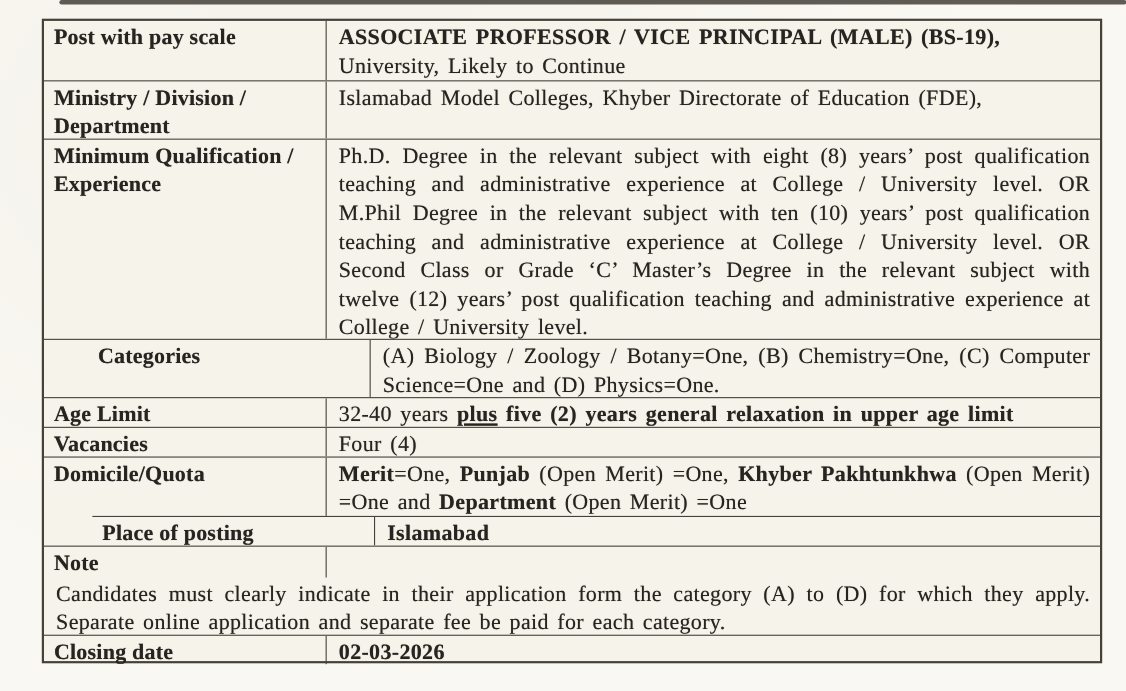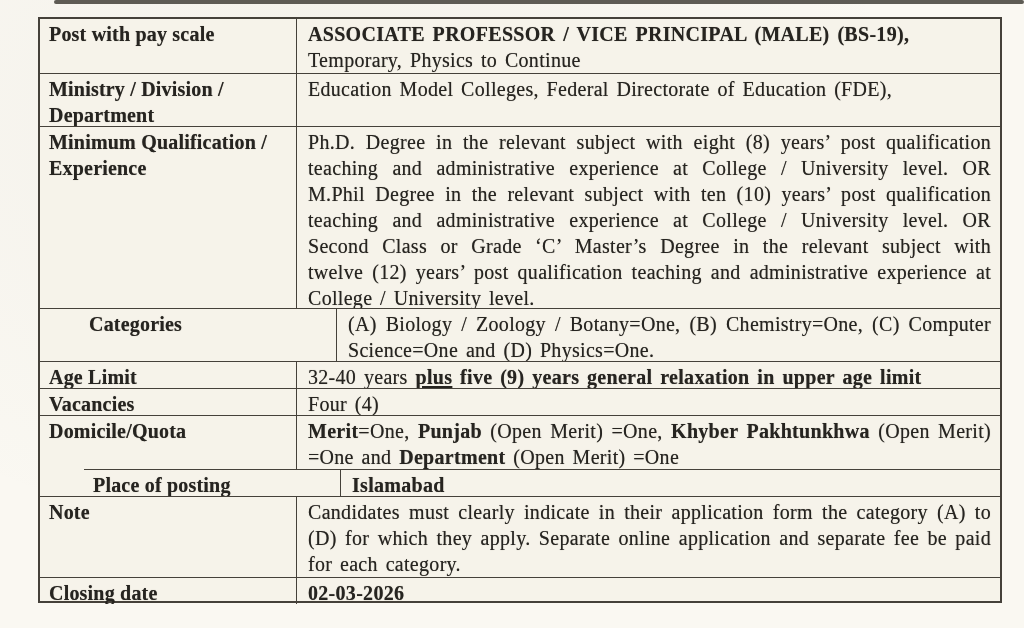--- a/index.html
+++ b/index.html
@@ -64,51 +64,51 @@
   .value-cell .u{text-decoration:underline;text-underline-offset:2px;}
 </style>
 </head>
 <body>
 
 <div class="page">
   <div class="scan-smudge"></div>
   <div class="job-table">
       <div class="row" style="height: 54px;">
         <div class="cell label-cell"><span>Post with pay scale</span></div>
-        <div class="cell value-cell"><span class="b">ASSOCIATE PROFESSOR / VICE PRINCIPAL (MALE) (BS-19),</span><br><span class="">Temporary, Physics to Continue</span></div>
+        <div class="cell value-cell"><span class="b">ASSOCIATE PROFESSOR / VICE PRINCIPAL (MALE) (BS-19),</span><br><span class="">University, Likely to Continue</span></div>
       </div>
       <div class="row" style="height: 53px;">
         <div class="cell label-cell"><span>Ministry / Division / Department</span></div>
-        <div class="cell value-cell"><span class="">Education Model Colleges, Federal Directorate of Education (FDE),</span><br></div>
+        <div class="cell value-cell"><span class="">Islamabad Model Colleges, Khyber Directorate of Education (FDE),</span><br></div>
       </div>
       <div class="row" style="height: 182px;">
         <div class="cell label-cell"><span>Minimum Qualification / Experience</span></div>
         <div class="cell value-cell"><span class="">Ph.D. Degree in the relevant subject with eight (8) years’ post qualification teaching and administrative experience at College / University level. OR M.Phil Degree in the relevant subject with ten (10) years’ post qualification teaching and administrative experience at College / University level. OR Second Class or Grade ‘C’ Master’s Degree in the relevant subject with twelve (12) years’ post qualification teaching and administrative experience at College / University level.</span></div>
       </div>
       <div class="row" style="height: 53px; padding-left: 40px;">
         <div class="cell label-cell"><span>Categories</span></div>
         <div class="cell value-cell"><span class="">(A) Biology / Zoology / Botany=One, (B) Chemistry=One, (C) Computer Science=One and (D) Physics=One.</span></div>
       </div>
       <div class="row" style="height: 27px;">
         <div class="cell label-cell"><span>Age Limit</span></div>
-        <div class="cell value-cell"><span class="">32-40 years </span><span class="b u">plus</span><span class="b"> five (9) years general relaxation in upper age limit</span></div>
+        <div class="cell value-cell"><span class="">32-40 years </span><span class="b u">plus</span><span class="b"> five (2) years general relaxation in upper age limit</span></div>
       </div>
       <div class="row" style="height: 27px;">
         <div class="cell label-cell"><span>Vacancies</span></div>
         <div class="cell value-cell"><span class="">Four (4)</span></div>
       </div>
       <div class="row" style="height: 54px;">
         <div class="cell label-cell"><span>Domicile/Quota</span></div>
         <div class="cell value-cell"><span class="b">Merit</span><span class="">=One, </span><span class="b">Punjab</span><span class=""> (Open Merit) =One, </span><span class="b">Khyber Pakhtunkhwa</span><span class=""> (Open Merit) =One and </span><span class="b">Department</span><span class=""> (Open Merit) =One</span></div>
       </div>
       <div class="row" style="height: 27px; margin-left: 44px;">
         <div class="cell label-cell"><span>Place of posting</span></div>
         <div class="cell value-cell"><span class="b">Islamabad</span></div>
       </div>
-      <div class="row" style="height: 81px;">
+      <div class="row" style="height: 81px; flex-direction: column;">
         <div class="cell label-cell"><span>Note</span></div>
         <div class="cell value-cell"><span class="">Candidates must clearly indicate in their application form the category (A) to (D) for which they apply. Separate online application and separate fee be paid for each category.</span></div>
       </div>
       <div class="row" style="height: 27px;">
         <div class="cell label-cell"><span>Closing date</span></div>
         <div class="cell value-cell"><span class="b">02-03-2026</span></div>
       </div>
     </div>
 </div>
 

